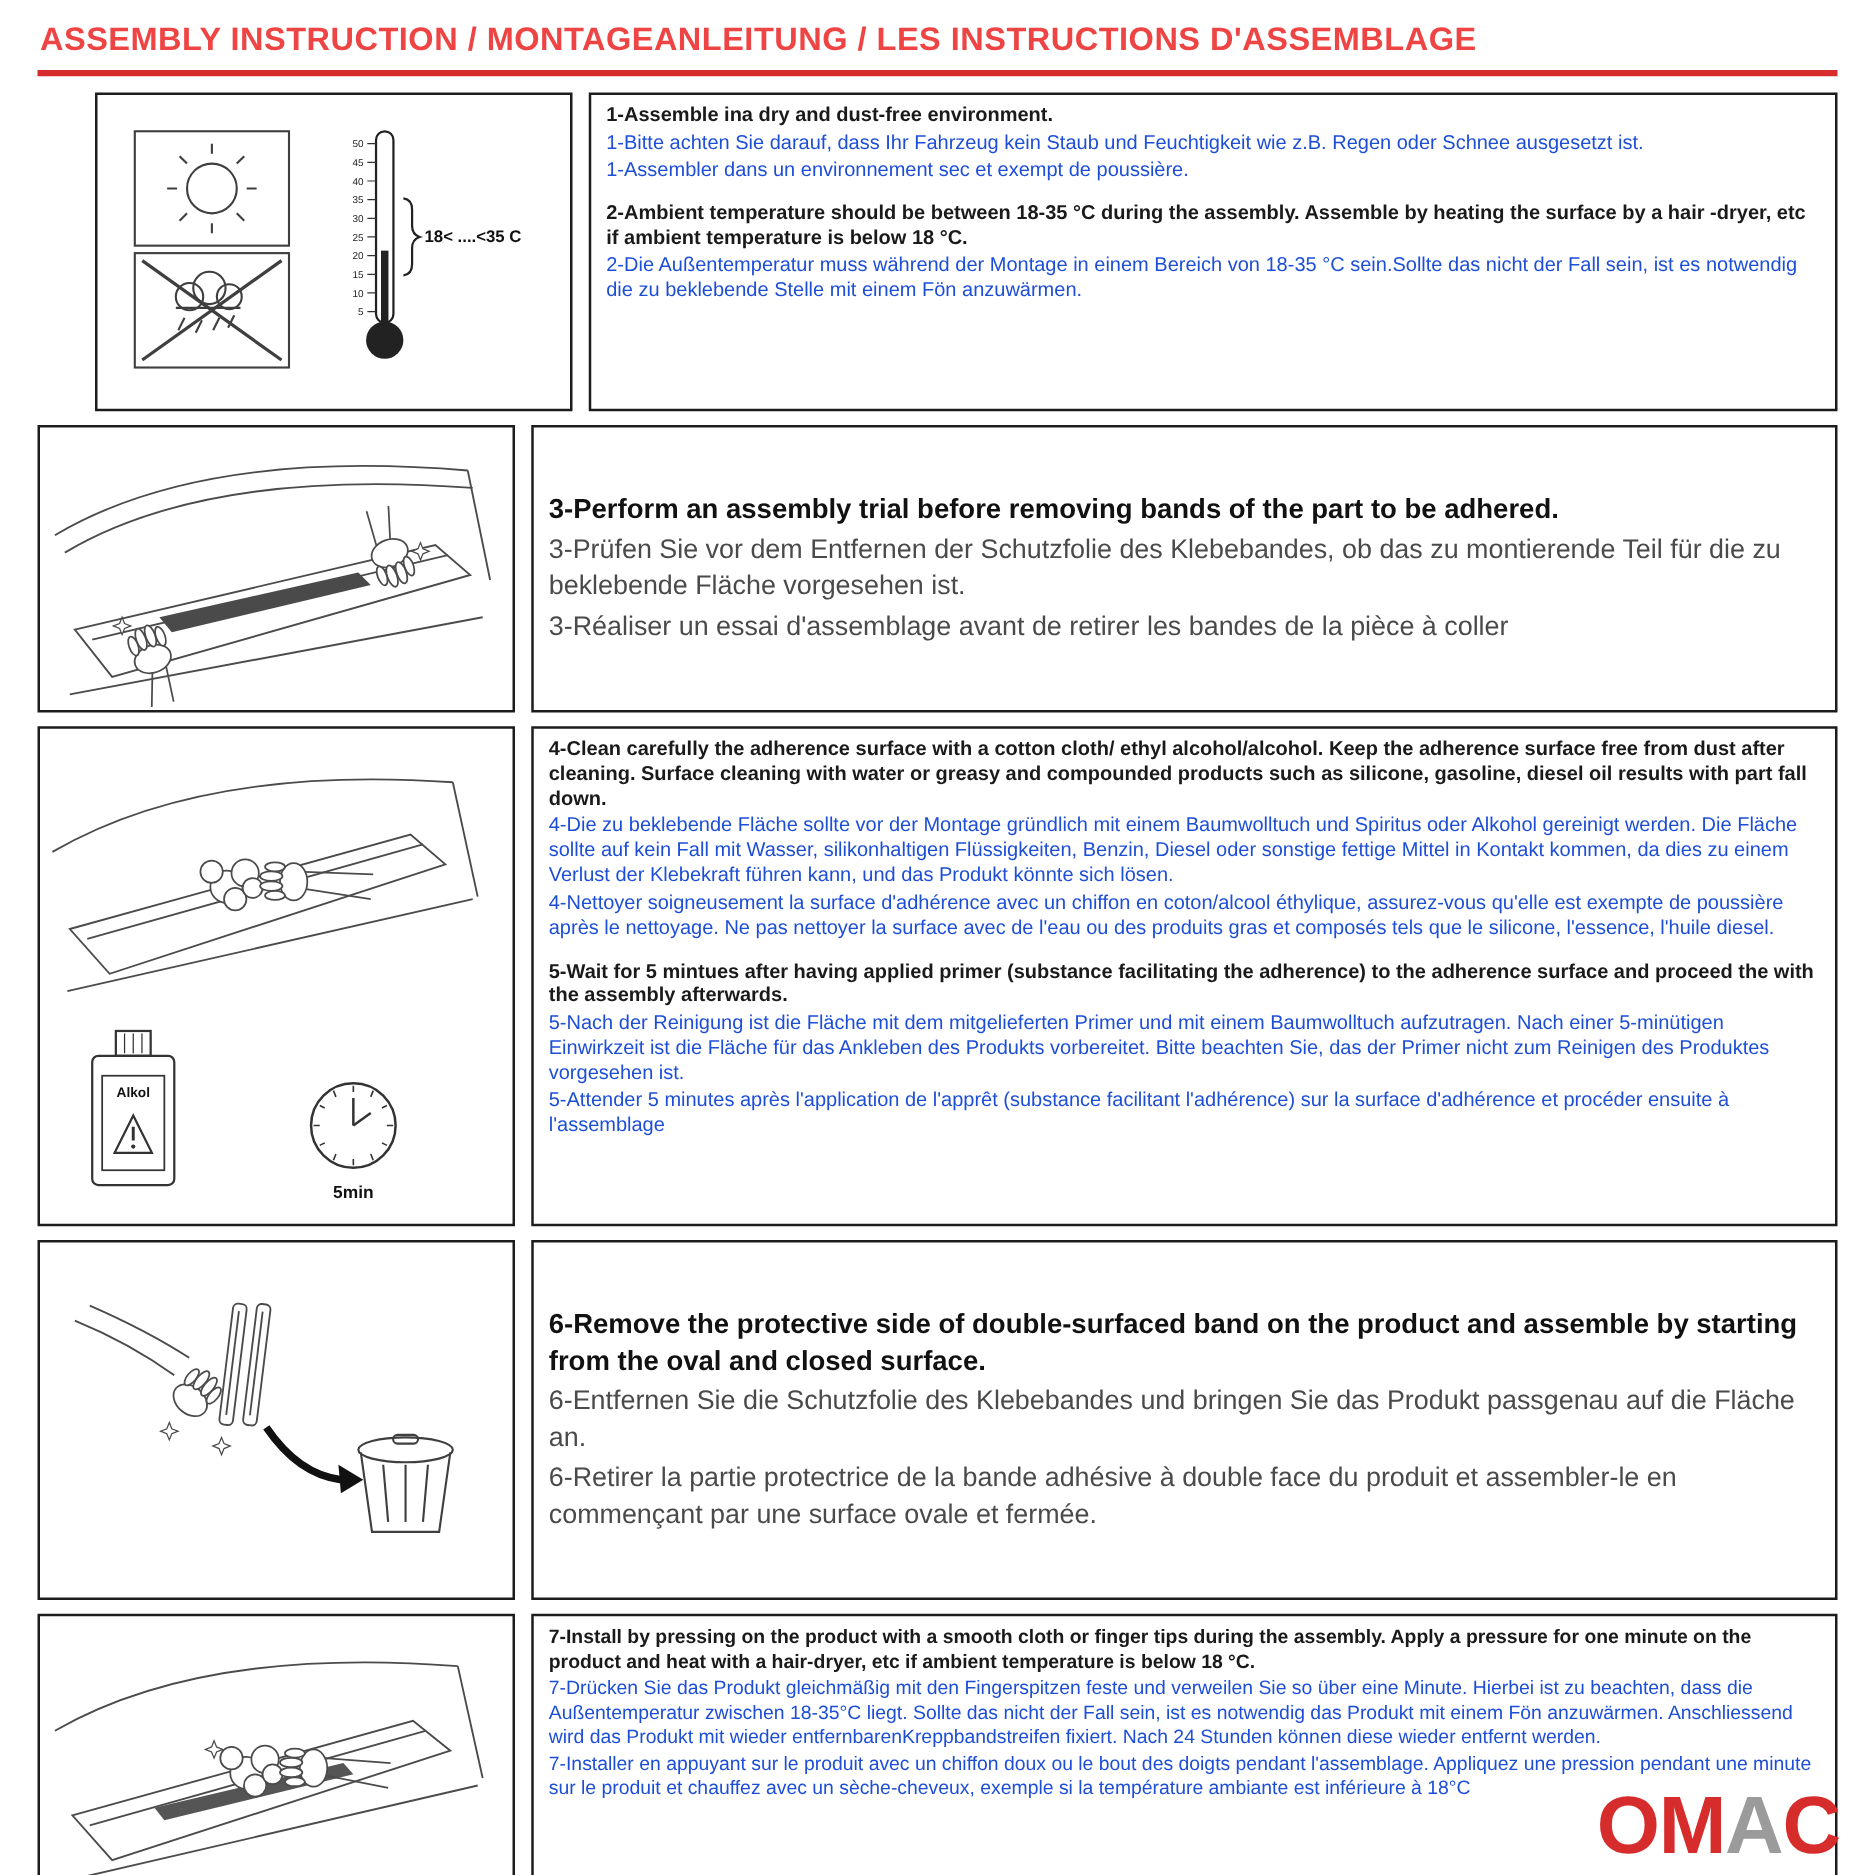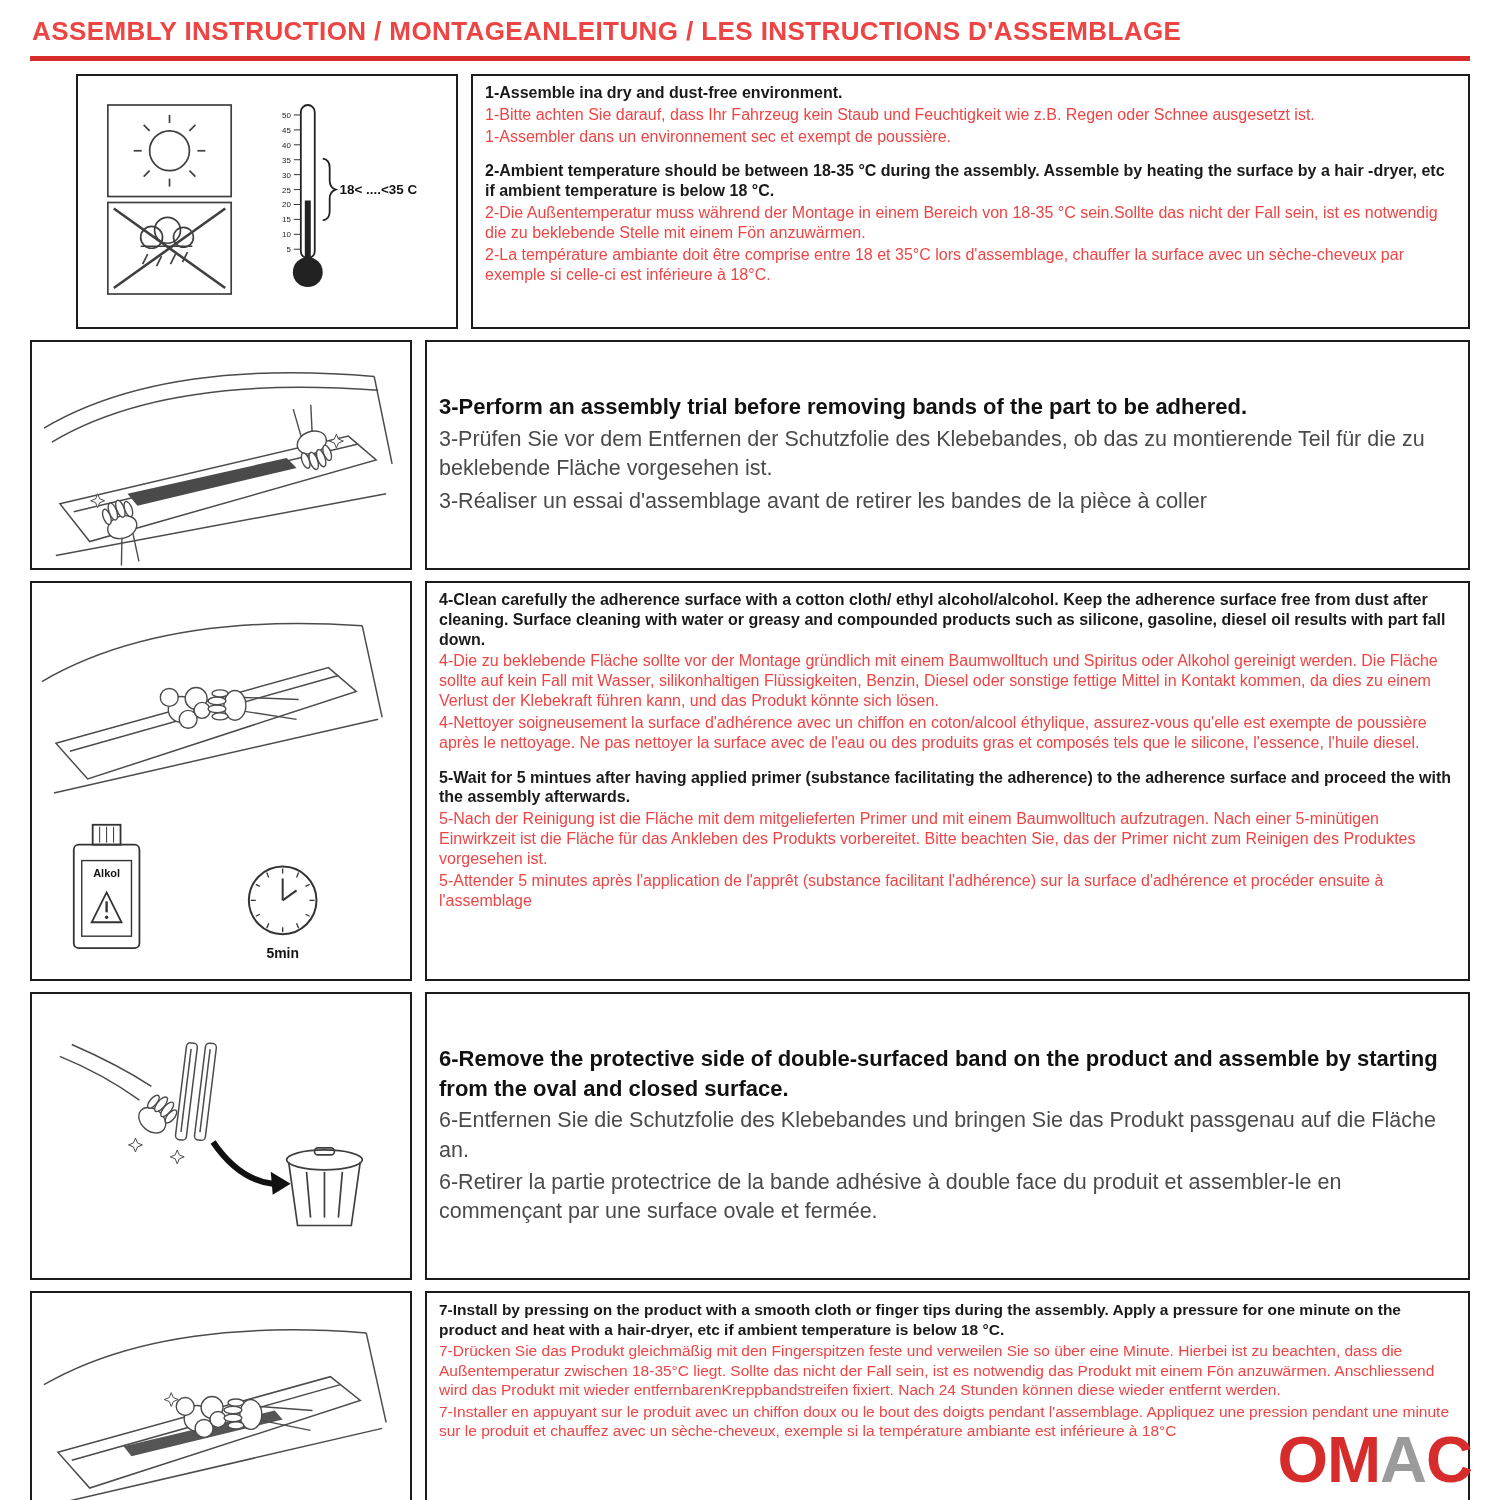--- a/index.html
+++ b/index.html
@@ -14,21 +14,21 @@
   .img-box { width: 382px; flex: none; border: 2px solid #1c1c1c; background: #fff; display: flex; align-items: center; justify-content: center; overflow: hidden; }
   .img-box svg { width: 100%; height: 100%; }
   .text-box { flex: 1; border: 2px solid #1c1c1c; background: #fff; padding: 7px 14px 6px 12px; overflow: hidden; }
 
   .row-1 { height: 255px; padding-left: 46px; }
   .row-2 { height: 230px; }
   .row-3 { height: 400px; }
   .row-4 { height: 288px; }
   .row-5 { height: 233px; }
 
-  .text-box p { font-size: 16px; line-height: 1.24; color: #ef4444; margin-bottom: 2px; }
+  .text-box p { font-size: 16px; line-height: 1.24; color: #1d4ed8; margin-bottom: 2px; }
   .text-box p.b { font-weight: 700; color: #1a1a1a; }
   .text-box p.gap { margin-top: 15px; }
 
   .text-box.big { display: flex; flex-direction: column; justify-content: center; }
   .text-box.big p { font-size: 21.5px; line-height: 1.36; color: #4a4a4a; margin-bottom: 3px; }
   .text-box.big p.b { font-size: 22px; color: #111; }
 
   .text-box.small p { font-size: 15.5px; line-height: 1.26; }
 
   .logo { position: absolute; right: 28px; bottom: 8px; font-weight: 800; font-size: 65px; letter-spacing: -1px; line-height: 1; }
@@ -105,21 +105,20 @@
           <text x="263" y="105" font-size="13.5" font-weight="bold" fill="#111">18&lt; ....&lt;35 C</text>
         </g>
       </svg>
     </div>
     <div class="text-box">
       <p class="b">1-Assemble ina dry and dust-free environment.</p>
       <p>1-Bitte achten Sie darauf, dass Ihr Fahrzeug kein Staub und Feuchtigkeit wie z.B. Regen oder Schnee ausgesetzt ist.</p>
       <p>1-Assembler dans un environnement sec et exempt de poussière.</p>
       <p class="b gap">2-Ambient temperature should be between 18-35 °C  during the assembly. Assemble by heating the surface by a hair -dryer, etc if ambient temperature is below 18 °C.</p>
       <p>2-Die Außentemperatur muss während der Montage in einem Bereich von 18-35 °C  sein.Sollte das nicht der Fall sein, ist es notwendig die zu beklebende Stelle mit einem Fön anzuwärmen.</p>
-      <p>2-La température ambiante doit être comprise entre 18 et 35°C lors d'assemblage, chauffer la surface avec un sèche-cheveux par exemple si celle-ci est inférieure à 18°C.</p>
     </div>
   </div>
 
   <div class="row row-2">
     <div class="img-box">
       <svg viewBox="0 0 380 226" preserveAspectRatio="xMidYMid meet">
         <g stroke="#4b4b4b" fill="none" stroke-width="1.5">
           <path d="M12,86 Q130,16 344,34"></path>
           <path d="M20,100 Q134,32 348,48"></path>
           <path d="M344,34 L362,122"></path>

